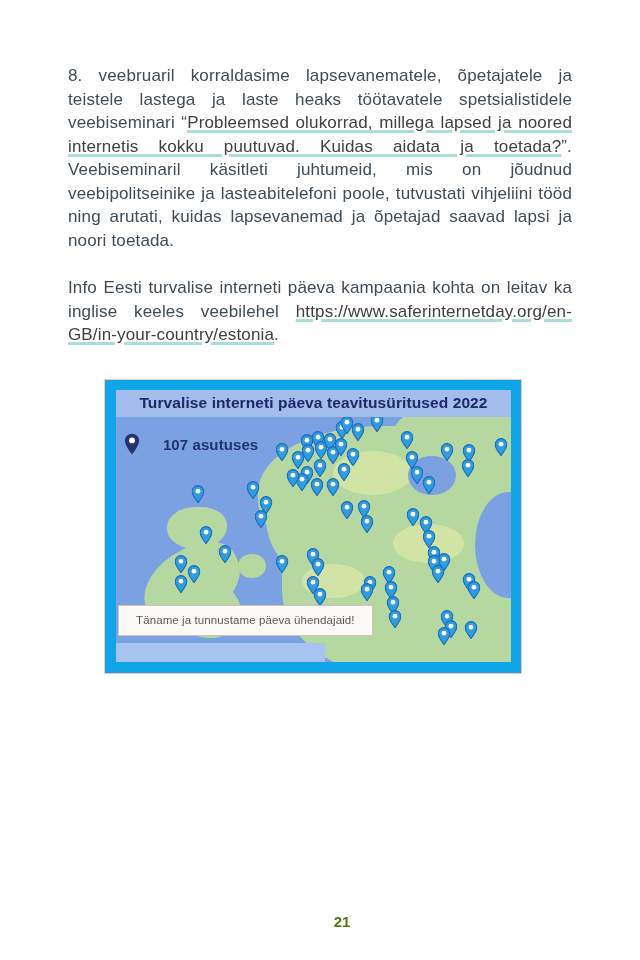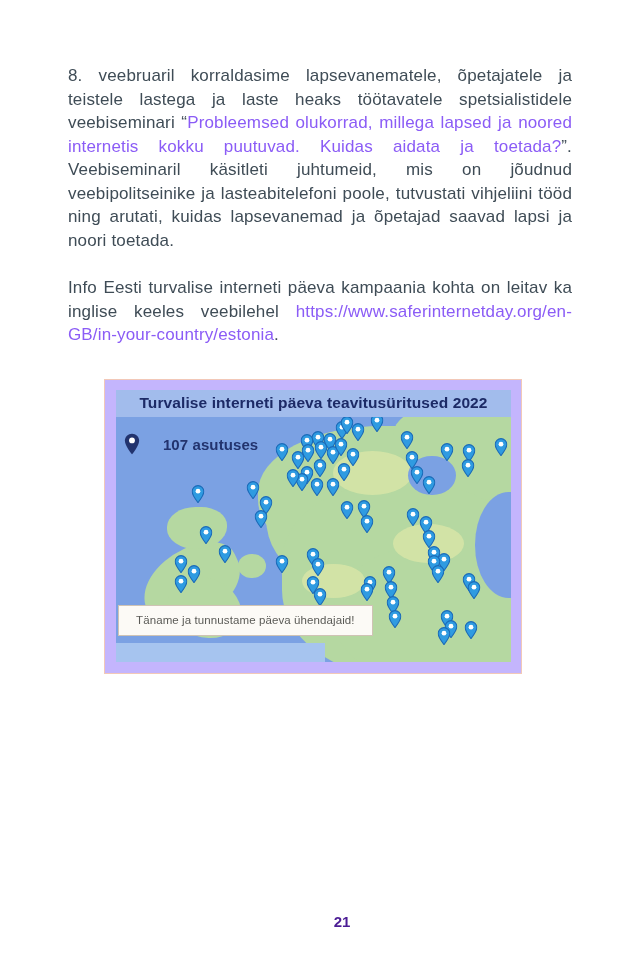--- a/index.html
+++ b/index.html
@@ -20,33 +20,34 @@
     margin:0;
     font-size:17px;
     line-height:23.5px;
     font-weight:500;
     letter-spacing:.15px;
     color:#3f4c56;
     text-align:justify;
   }
   .para + .para{margin-top:24px;}
   .link{
-    color:#8b5cf6;
+    color:#404040;
+    text-decoration:underline;
     text-decoration-color:#aadeda;
     text-decoration-thickness:3px;
     text-underline-offset:2px;
     overflow-wrap:anywhere;
     cursor:pointer;
   }
   
   .map-card{
     box-sizing:border-box;
     width:418px;
     margin:32px 0 0 36px;
-    background:#c4b5fd;
+    background:#0ea5e9;
     border:1px solid #f2c8b8;
     padding:10px 3px 11px 11px;
   }
   .map-inner{width:395px;}
   .map-title{
     height:27px;
     background:#a2bcec;
     color:#1c2a66;
     font-size:15.5px;
     font-weight:700;
@@ -109,21 +110,21 @@
   .sea-strip{
     position:absolute;
     left:0;top:92.5%;
     width:53%;height:7.5%;
     background:#a6c4ef;
   }
   .page-number{
     position:absolute;
     left:0;right:0;bottom:30px;
     text-align:center;
-    color:#4c1d95;
+    color:#4d7c0f;
     font-size:15px;
     font-weight:700;
     margin-left:44px;
   }
 </style>
 </head>
 <body>
 
 <div class="page">
   <div class="content">

